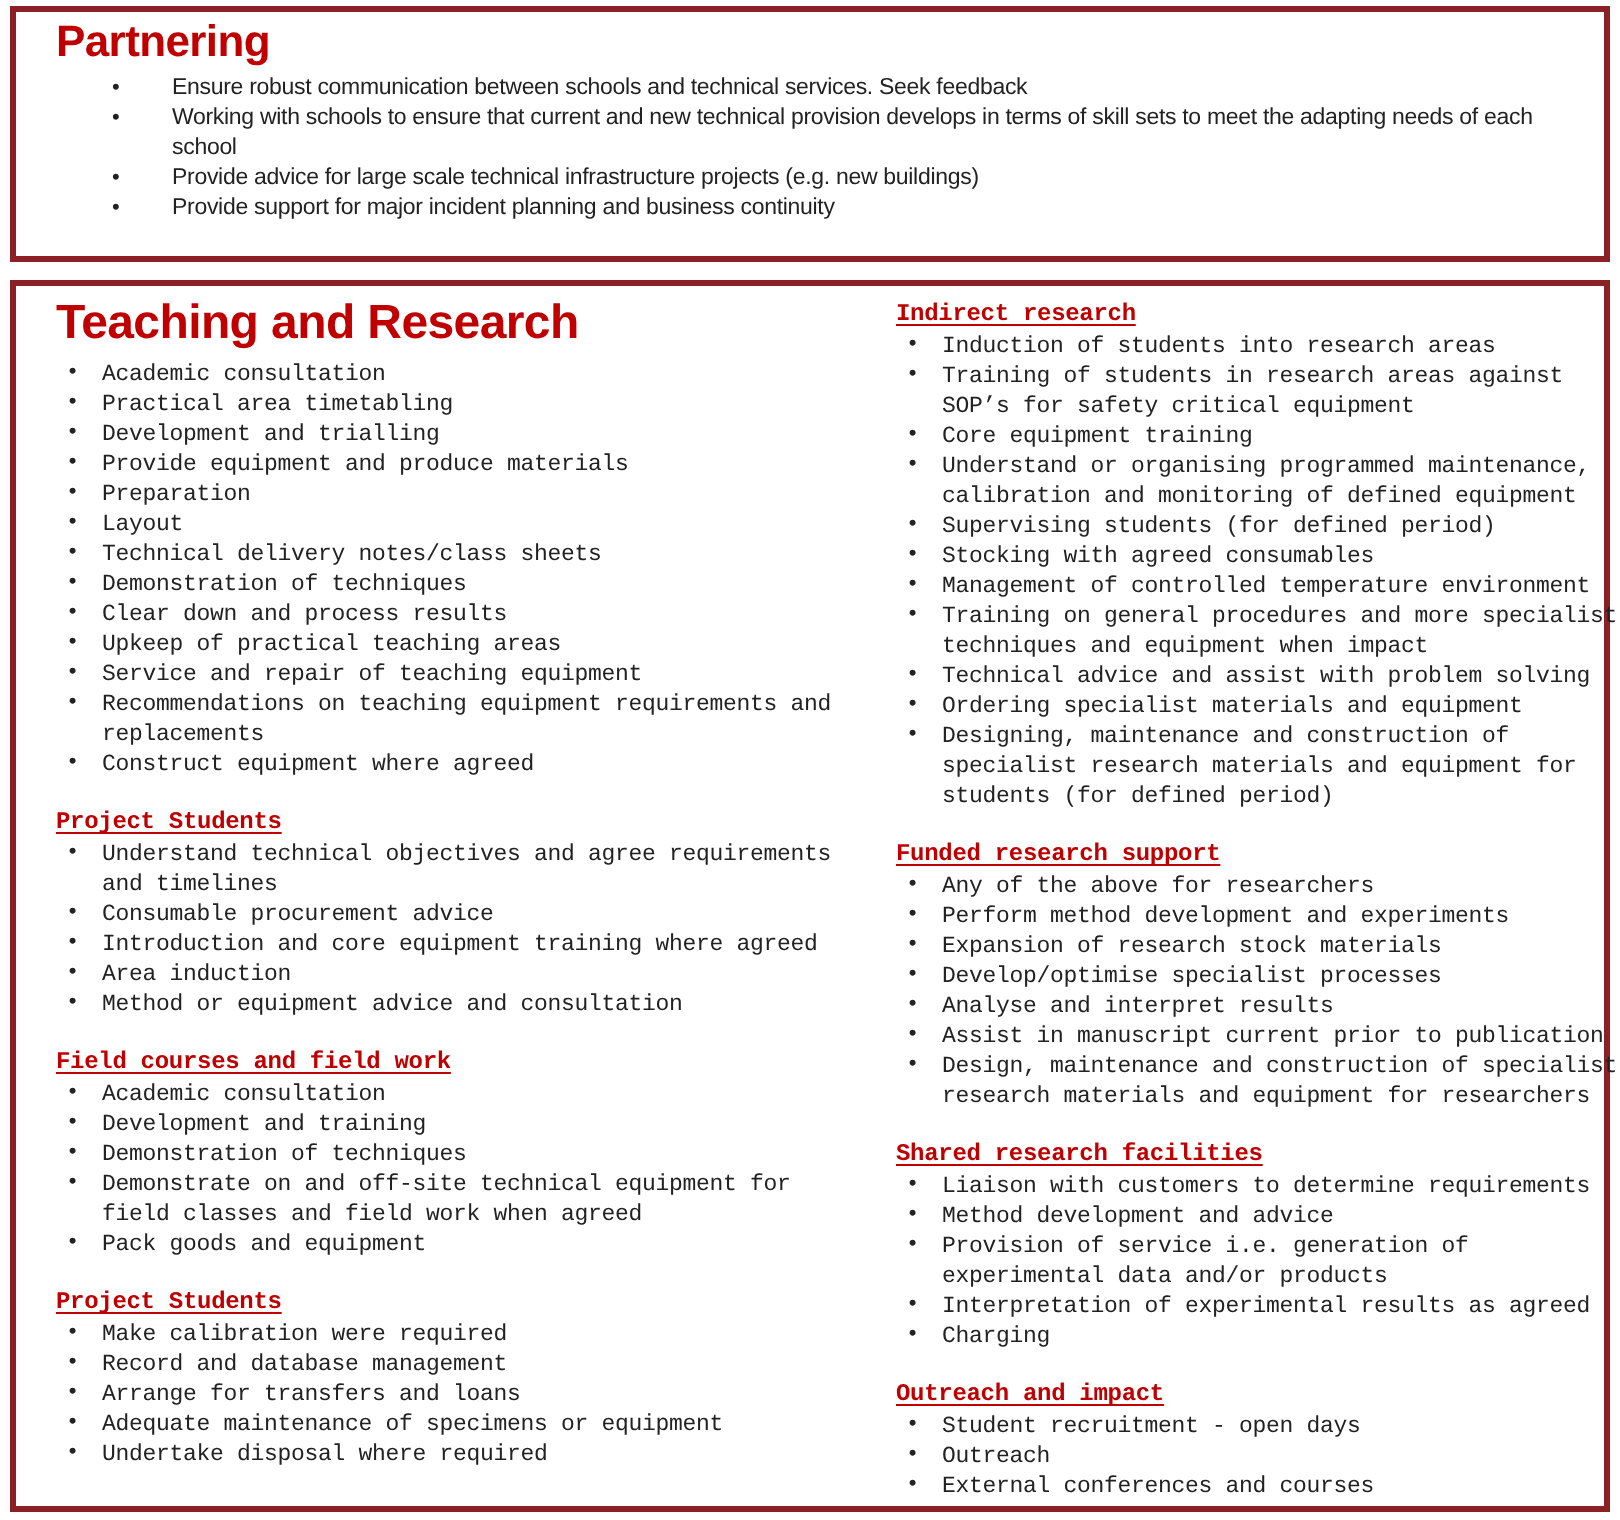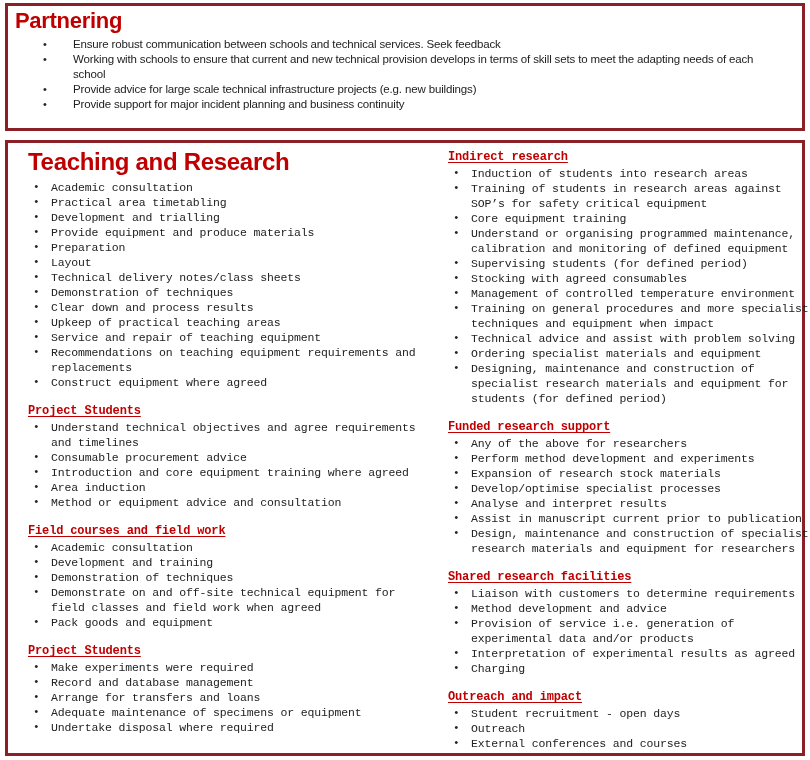--- a/index.html
+++ b/index.html
@@ -17,21 +17,21 @@
     overflow:hidden;
   }
   .page{padding:3px 5px;}
   .box{
     border:3px solid var(--border-color);
     background:var(--bg);
     width:800px;
   }
   .partnering-box{
     height:128px;
-    padding:2px 14px 0 7px;
+    padding:2px 14px 0 20px;
     margin-bottom:9px;
   }
   .teaching-box{
     height:616px;
     padding:5px 8px 0 20px;
   }
   .main-title{
     color:var(--heading-color);
     font-weight:bold;
     letter-spacing:-0.3px;
@@ -242,21 +242,21 @@
     <span class="item-text">Pack goods and equipment</span>
   </li>
 </ul>
   </div>
 
   <div class="subsection">
     <h2 class="subsection-heading">Project Students</h2>
     <ul class="bullet-list">
   <li class="bullet-item">
     <span class="bullet">•</span>
-    <span class="item-text">Make experiments were required</span>
+    <span class="item-text">Make calibration were required</span>
   </li>
 
   <li class="bullet-item">
     <span class="bullet">•</span>
     <span class="item-text">Record and database management</span>
   </li>
 
   <li class="bullet-item">
     <span class="bullet">•</span>
     <span class="item-text">Arrange for transfers and loans</span>

